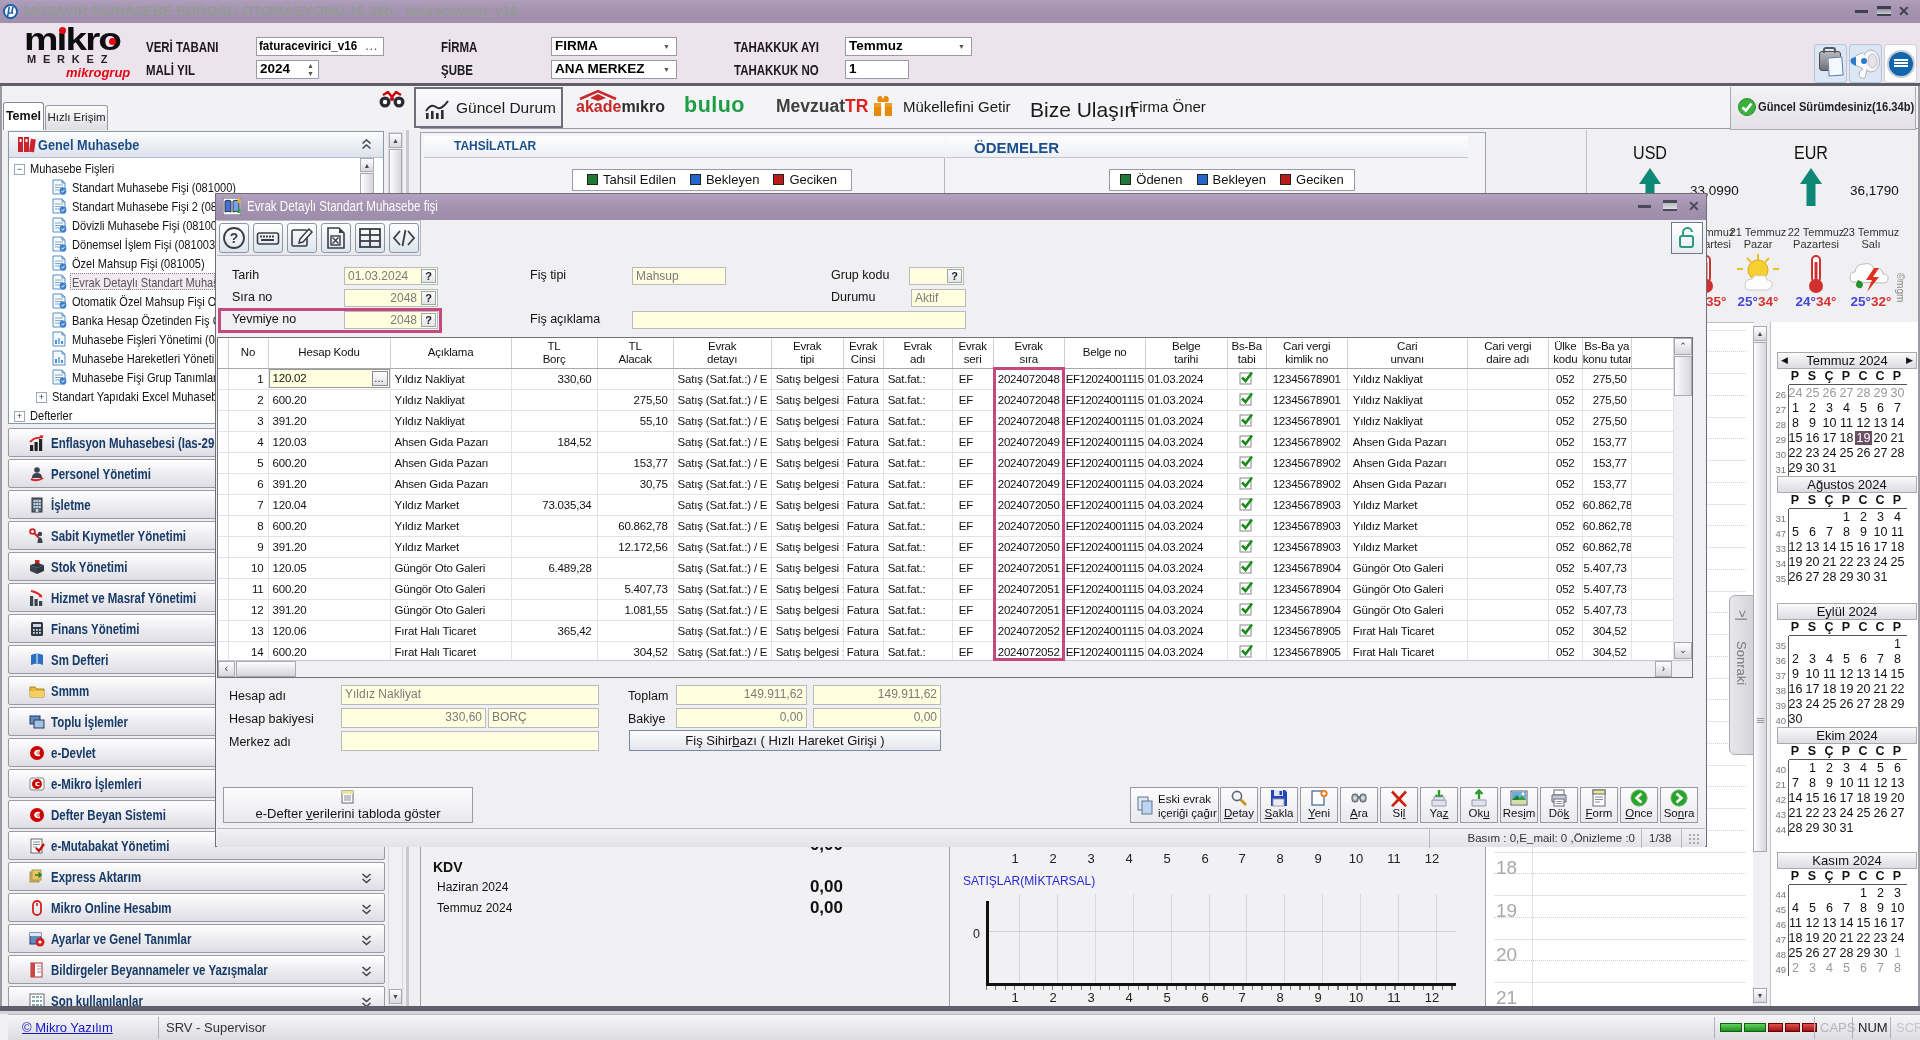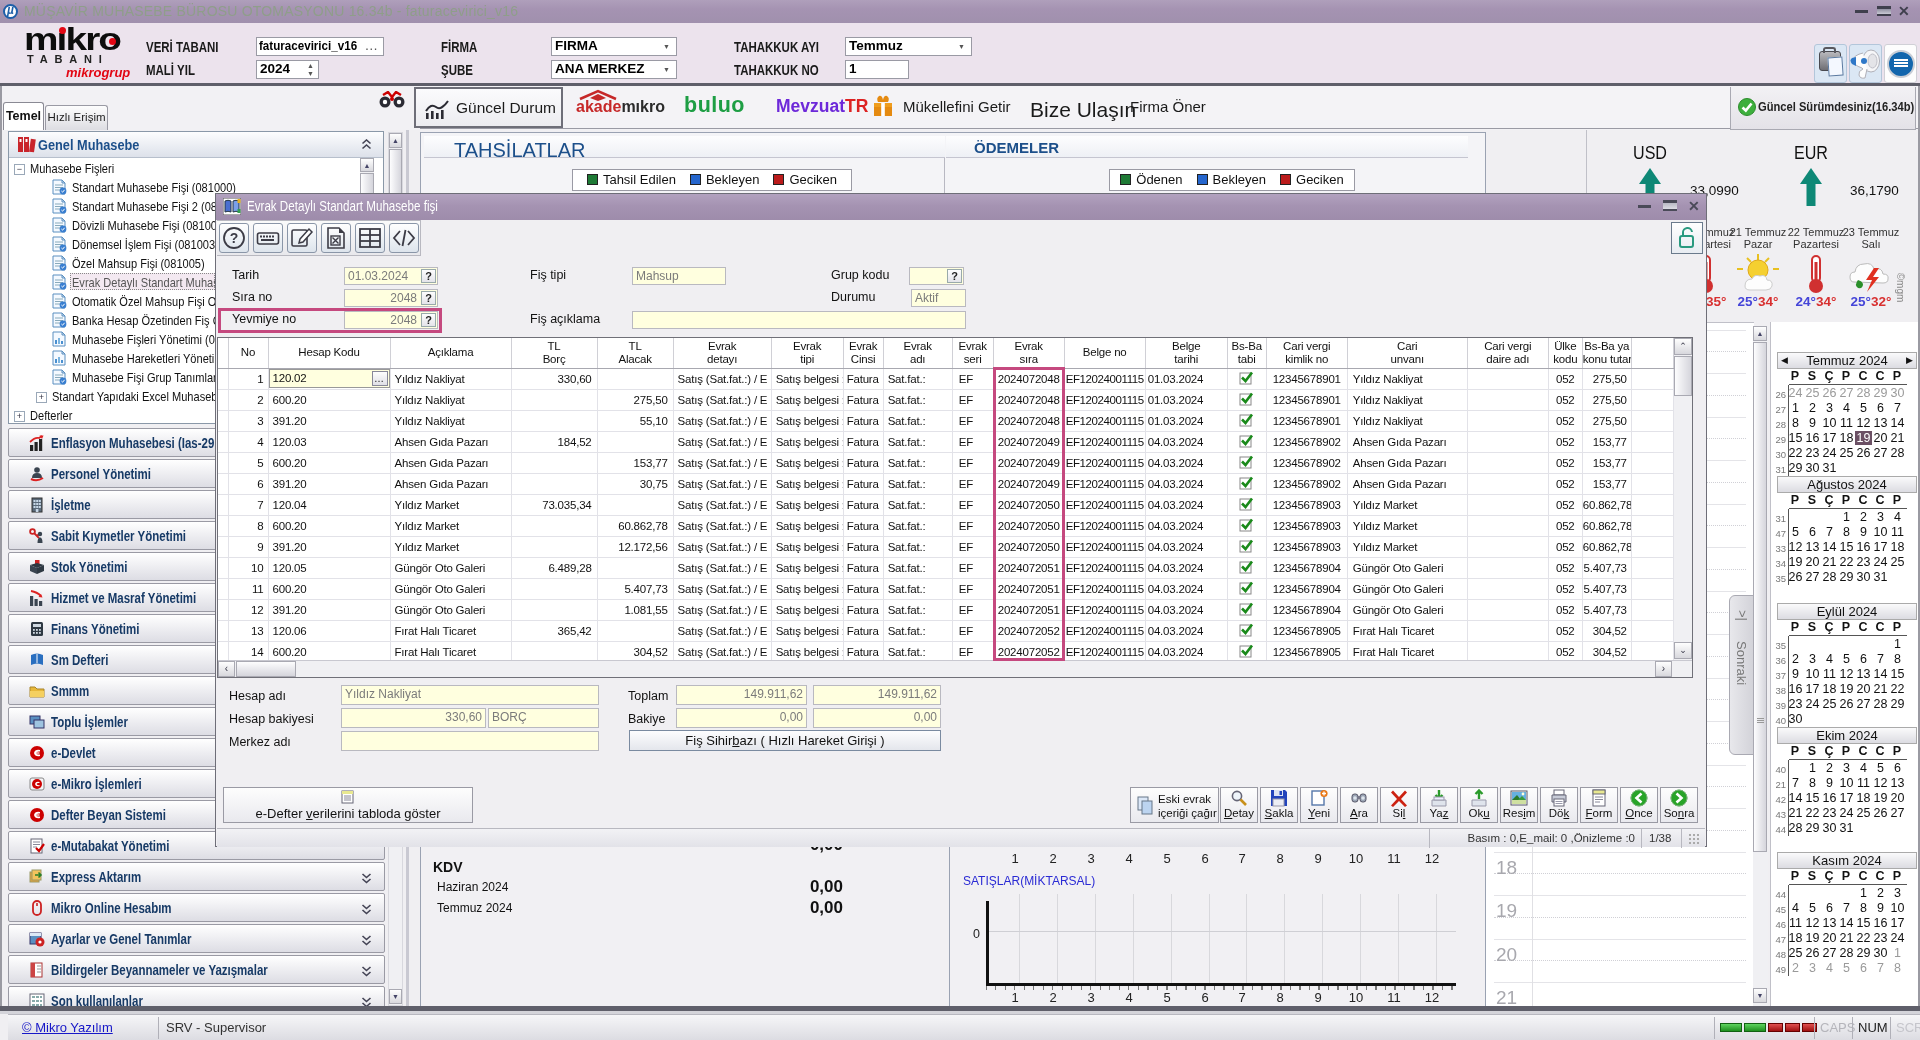--- a/index.html
+++ b/index.html
@@ -11,21 +11,21 @@
  <div class="ab" style="left:24px;top:3px;font-size:14px;color:#8f9e8a;letter-spacing:0.2px">MÜŞAVİR MUHASEBE BÜROSU OTOMASYONU 16.34b - faturacevirici_v16</div>
  <div class="ab" style="left:1855px;top:10px;width:13px;height:3px;background:#3f3f4d"></div>
  <div class="ab" style="left:1877px;top:6px;width:14px;height:10px;border-top:3px solid #3f3f4d;border-bottom:2px solid #3f3f4d;background:linear-gradient(#8f8fa0,#c9c9d4)"></div>
  <div class="ab" style="left:1898px;top:3px;font-size:14px;font-weight:bold;color:#3f3f4d">✕</div>
 </div>
 
 <div class="ab" style="left:0;top:23px;width:1920px;height:63px;background:#ece3ed;border-bottom:3px solid #5f5f6a">
  <div class="ab" style="left:24px;top:-1px;font-size:31px;font-weight:bold;letter-spacing:-1.5px;color:#0d0d0d;transform:scaleX(1.25);transform-origin:left">mıkro</div>
  <div class="ab" style="left:59px;top:4px;width:7px;height:7px;background:#e20613;border-radius:50%"></div>
  <div class="ab" style="left:109px;top:15px;width:7px;height:7px;background:#e20613;border-radius:50%"></div>
- <div class="ab" style="left:27px;top:30px;font-size:11px;font-weight:bold;letter-spacing:6.8px;color:#222">TABANI</div>
+ <div class="ab" style="left:27px;top:30px;font-size:11px;font-weight:bold;letter-spacing:6.8px;color:#222">MERKEZ</div>
  <div class="ab" style="left:66px;top:42px;font-size:13px;font-weight:bold;color:#e20613;font-style:italic">mikrogrup</div>
 
  <div class="ab" style="left:146px;top:16px;font-size:14px;font-weight:bold;color:#1a1a1a;transform:scaleX(0.82);transform-origin:left;white-space:nowrap">VERİ TABANI</div>
  <div class="ab" style="left:256px;top:14px;width:128px;height:19px;background:#fff;border:1px solid #9a9aa4;font-size:13.5px;font-weight:bold;padding:0 2px;white-space:nowrap"><span style="display:inline-block;transform:scaleX(0.86);transform-origin:left">faturacevirici_v16</span><span style="position:absolute;right:5px;top:0px;color:#555;font-weight:normal">…</span></div>
  <div class="ab" style="left:146px;top:39px;font-size:14px;font-weight:bold;color:#1a1a1a;transform:scaleX(0.82);transform-origin:left;white-space:nowrap">MALİ YIL</div>
  <div class="ab" style="left:256px;top:37px;width:63px;height:19px;background:#fff;border:1px solid #9a9aa4;font-size:13.5px;font-weight:bold;padding:0 3px">2024<span style="position:absolute;right:4px;top:1px;font-size:7px;color:#555;line-height:8px;font-weight:normal">▲<br>▼</span></div>
 
  <div class="ab" style="left:441px;top:16px;font-size:14px;font-weight:bold;color:#1a1a1a;transform:scaleX(0.82);transform-origin:left;white-space:nowrap">FİRMA</div>
  <div class="ab" style="left:551px;top:14px;width:126px;height:19px;background:#fff;border:1px solid #9a9aa4;font-size:13.5px;font-weight:bold;padding:0 3px">FIRMA<span style="position:absolute;right:6px;top:5px;font-size:7px;color:#555;font-weight:normal">▼</span></div>
  <div class="ab" style="left:441px;top:39px;font-size:14px;font-weight:bold;color:#1a1a1a;transform:scaleX(0.82);transform-origin:left;white-space:nowrap">ŞUBE</div>
@@ -77,21 +77,21 @@
           <rect x="17" y="13" width="2.6" height="9" fill="#2b2b33"></rect>
         </svg>
     <div class="ab" style="left:40px;top:10px;font-size:15.5px;color:#1a1a1a;white-space:nowrap">Güncel Durum</div>
   </div>
   <div class="ab" style="left:156px;top:12px;font-size:16px;font-weight:bold"><span style="color:#c62828">akade</span><span style="color:#2b2b2b">mıkro</span></div>
   <svg class="ab" style="left:158px;top:2px" width="40" height="13" viewBox="0 0 40 13">
         <path d="M2 11 L20 3 L38 11" stroke="#c62828" stroke-width="2.5" fill="none"></path>
         <path d="M12 10 L20 6 L28 10 L20 13 Z" fill="#c62828"></path>
       </svg>
   <div class="ab" style="left:264px;top:7px;font-size:21.5px;font-weight:bold;color:#1e9e44;letter-spacing:0.5px">buluo</div>
-  <div class="ab" style="left:356px;top:10px;font-size:17.5px;font-weight:bold"><span style="color:#6d28d9">Mevzuat</span><span style="color:#d22">TR</span></div>
+  <div class="ab" style="left:356px;top:10px;font-size:17.5px;font-weight:bold"><span style="color:#404040">Mevzuat</span><span style="color:#d22">TR</span></div>
   <svg class="ab" style="left:452px;top:8px" width="22" height="24" viewBox="0 0 22 24">
         <rect x="2" y="9" width="18" height="13" fill="#e58a10"></rect>
         <rect x="2" y="9" width="18" height="4" fill="#ef9d1d"></rect>
         <rect x="9.2" y="9" width="3.6" height="13" fill="#fff"></rect>
         <path d="M6 8 Q4 4 7 2 Q10 1 11 6 Q12 1 15 2 Q18 4 16 8 Z" fill="#e58a10"></path>
       </svg>
   <div class="ab" style="left:483px;top:12px;font-size:15px;color:#1a1a1a;white-space:nowrap">Mükellefini Getir</div>
   <div class="ab" style="left:610px;top:12px;font-size:21px;color:#1a1a1a;white-space:nowrap">Bize Ulaşın</div>
   <div class="ab" style="left:710px;top:12px;font-size:15px;color:#1a1a1a;white-space:nowrap">Firma Öner</div>
   <div class="ab" style="left:1310px;top:1px;width:186px;height:43px;background:linear-gradient(#f2f1f4,#e4e2e8);border:1px solid #a9a9b2;border-top:none">
@@ -443,21 +443,21 @@
       <div class="ab" style="left:0;top:0;width:13px;height:15px;background:linear-gradient(#fefefe,#d8d8dd);border:1px solid #a9a9b2;text-align:center;font-size:7px;line-height:13px;color:#446">▲</div>
       <div class="ab" style="left:0;top:16px;width:13px;height:250px;background:linear-gradient(90deg,#fdfdfe,#d5d5dc);border:1px solid #a9a9b2"></div>
       <div class="ab" style="left:0;top:856px;width:13px;height:15px;background:linear-gradient(#fefefe,#d8d8dd);border:1px solid #a9a9b2;text-align:center;font-size:7px;line-height:13px;color:#446">▼</div>
     </div>
   </div>
 <div class="ab" style="left:406px;top:130px;width:1080px;height:878px;background:#f0eff2">
     <div class="ab" style="left:0;top:0;width:3px;height:878px;background:#c9c9d2"></div>
     <div class="ab" style="left:14px;top:2px;width:1066px;height:712px;border:1px solid #9aa2b2;background:#f4f4f7">
       <div class="ab" style="left:3px;top:3px;width:521px;height:706px;border-right:1px solid #b8b8c2">
         <div class="ab" style="left:0;top:0;width:521px;height:22px;background:linear-gradient(#fdfdfe,#eef0f5);border-bottom:1px solid #c5c5d0">
-          <span style="position:absolute;left:30px;top:3px;font-size:20px;font-weight:normal;color:#1c4f8a">TAHSİLATLAR</span>
+          <span style="position:absolute;left:30px;top:3px;font-size:12px;font-weight:bold;color:#1c4f8a">TAHSİLATLAR</span>
         </div>
         <div class="ab" style="left:148px;top:33px;width:280px;height:22px;background:#fff;border:1px solid #9a9aa4;font-size:13px;color:#111;line-height:20px;text-align:center"><span style="display:inline-block;width:11px;height:11px;background:#1e7a35;border:1px solid #222;vertical-align:-1px;margin-right:5px"></span>Tahsil Edilen<span style="display:inline-block;width:11px;height:11px;background:#2566cd;border:1px solid #222;vertical-align:-1px;margin:0 5px 0 14px"></span>Bekleyen<span style="display:inline-block;width:11px;height:11px;background:#bb1b1b;border:1px solid #222;vertical-align:-1px;margin:0 5px 0 14px"></span>Geciken</div>
       </div>
       <div class="ab" style="left:525px;top:3px;width:522px;height:706px;">
         <div class="ab" style="left:0;top:0;width:522px;height:22px;background:linear-gradient(#fdfdfe,#eef0f5);border-bottom:1px solid #c5c5d0">
           <span style="position:absolute;left:28px;top:3px;font-size:15px;font-weight:bold;color:#1c4f8a">ÖDEMELER</span>
         </div>
         <div class="ab" style="left:163px;top:33px;width:246px;height:22px;background:#fff;border:1px solid #9a9aa4;font-size:13px;color:#111;line-height:20px;text-align:center"><span style="display:inline-block;width:11px;height:11px;background:#1e7a35;border:1px solid #222;vertical-align:-1px;margin-right:5px"></span>Ödenen<span style="display:inline-block;width:11px;height:11px;background:#2566cd;border:1px solid #222;vertical-align:-1px;margin:0 5px 0 14px"></span>Bekleyen<span style="display:inline-block;width:11px;height:11px;background:#bb1b1b;border:1px solid #222;vertical-align:-1px;margin:0 5px 0 14px"></span>Geciken</div>
       </div>
     </div>

